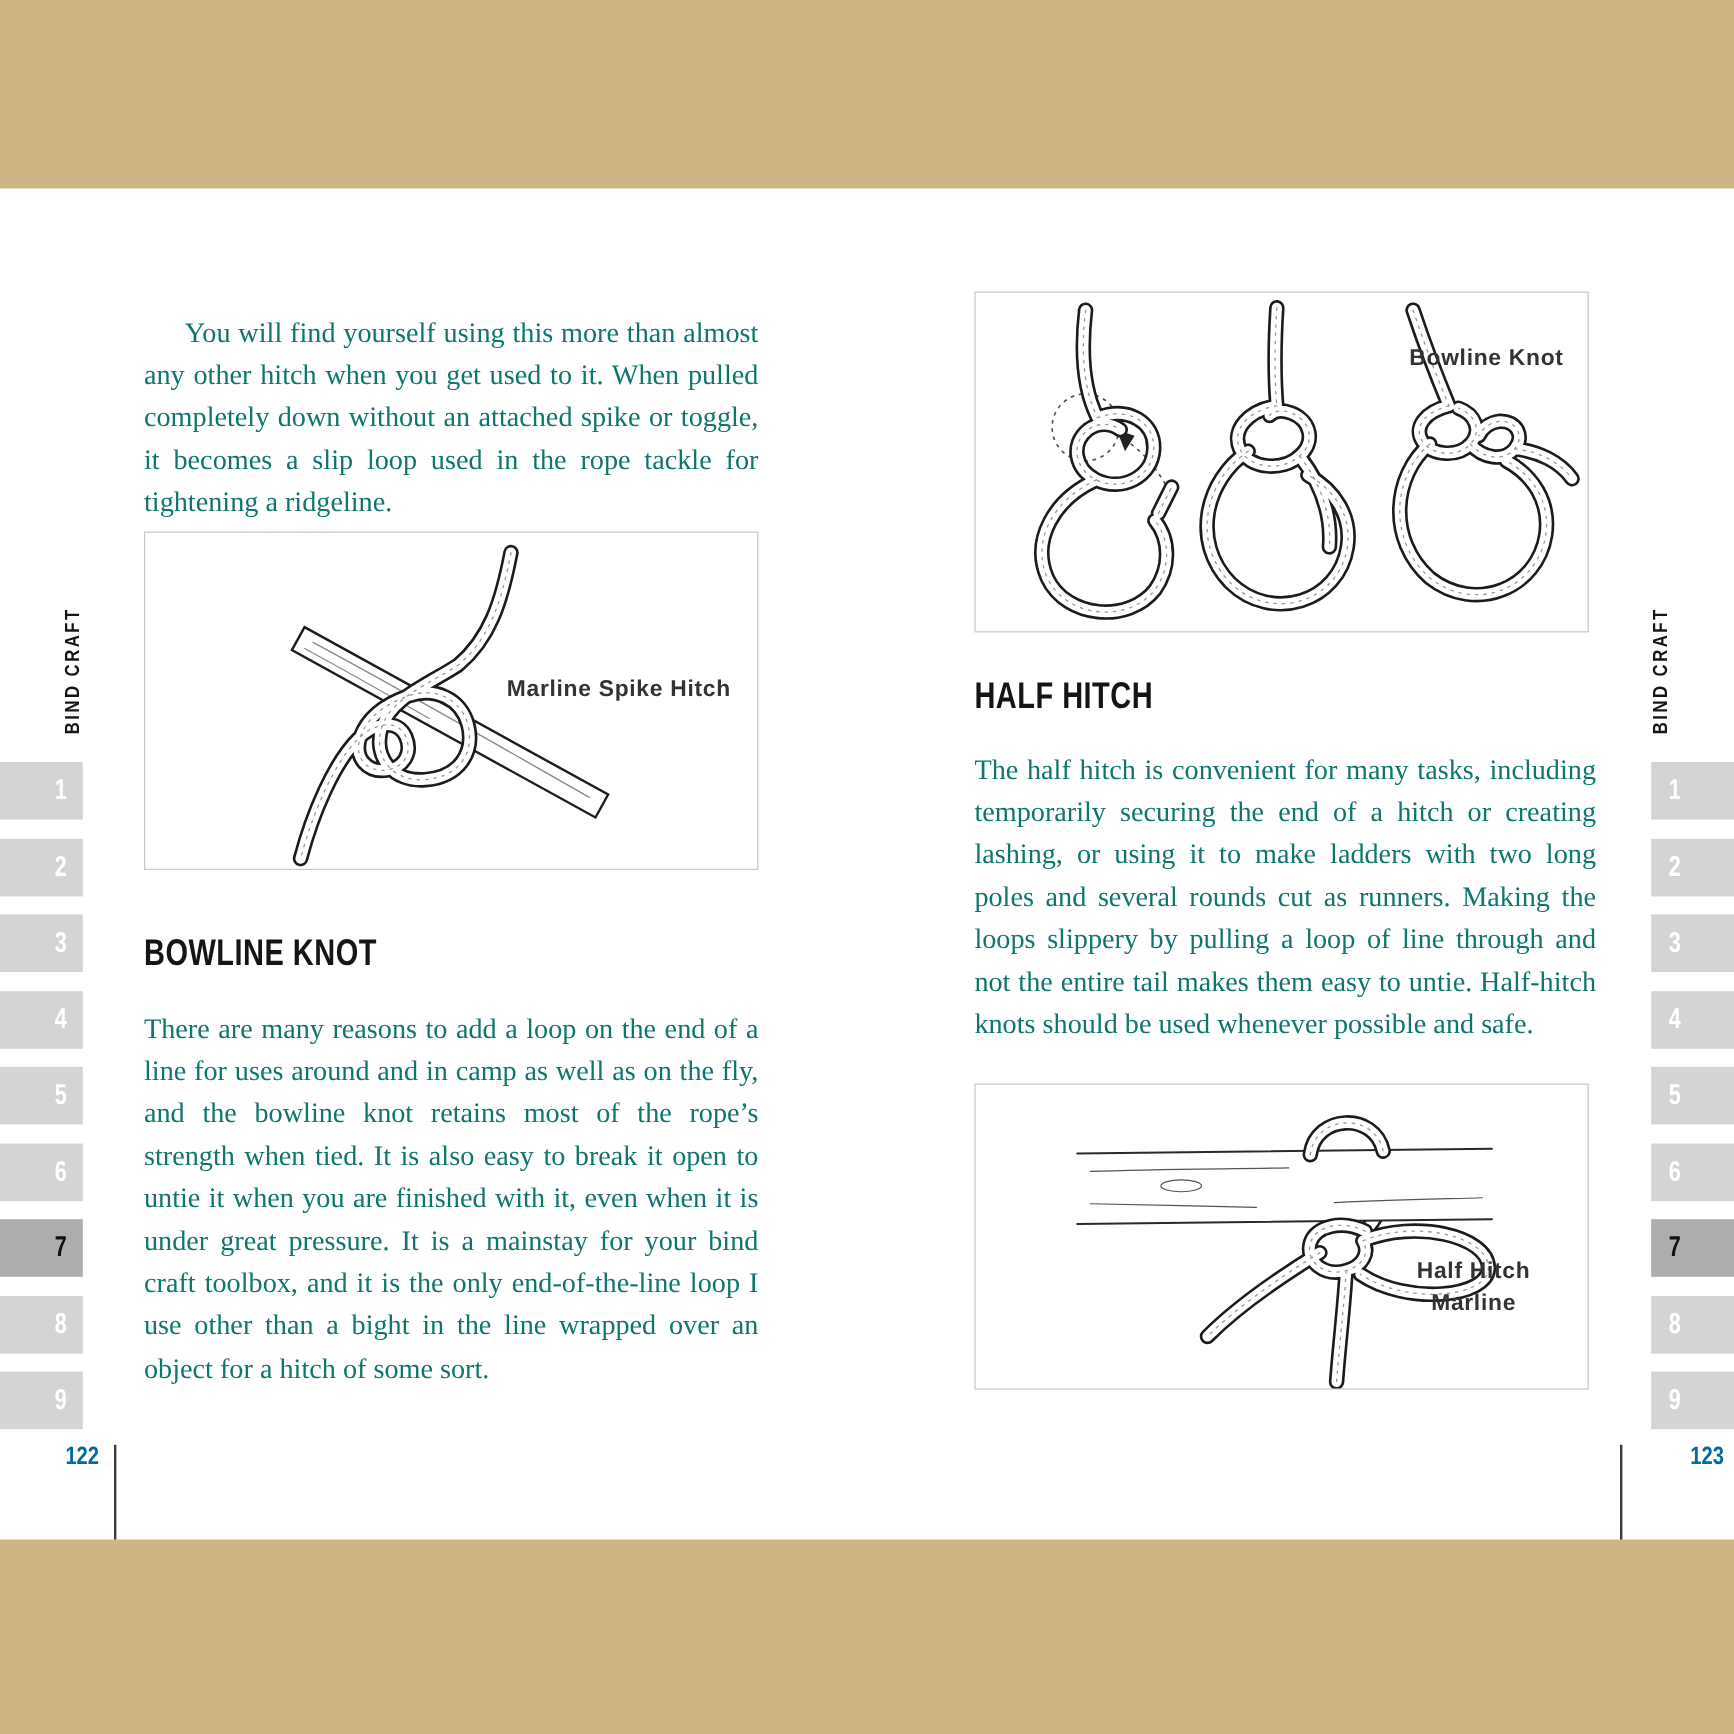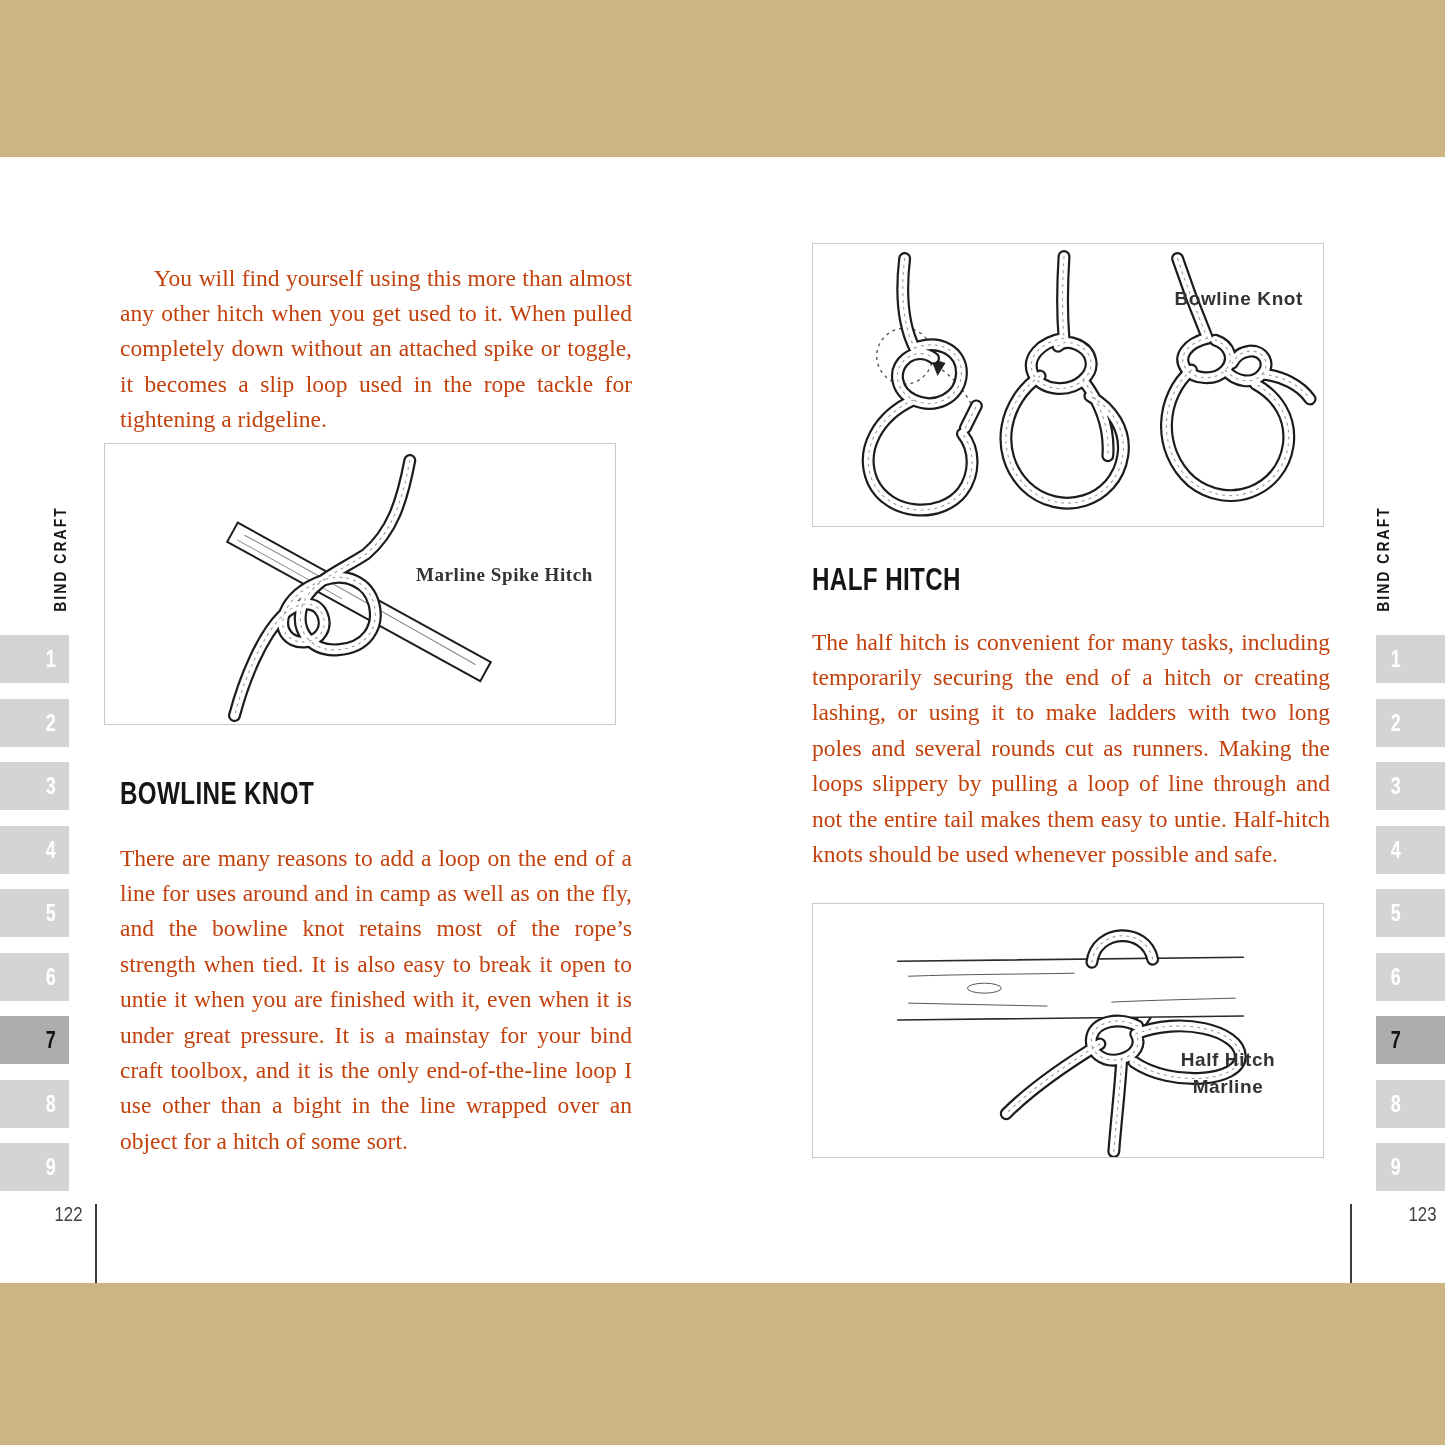--- a/index.html
+++ b/index.html
@@ -22,41 +22,41 @@
   .tab{height:48px;background:#d4d4d4;display:flex;align-items:center;}
   .tabs-left .tab{justify-content:flex-end;padding-right:12px;}
   .tabs-right .tab{justify-content:flex-start;padding-left:13px;}
   .tab .tnum{font-weight:bold;font-size:24px;color:#ffffff;display:inline-block;
              transform:scaleX(.75);}
   .tab.active{background:#adadad;}
   .tab.active .tnum{color:#111111;}
 
   
   .serif{position:absolute;font-family:"Liberation Serif",serif;font-size:23.5px;
-         line-height:35.4px;color:#c2410c;text-align:justify;}
+         line-height:35.4px;color:#0f766e;text-align:justify;}
   .indent{text-indent:34px;}
   .h-knot{position:absolute;color:#151515;font-weight:bold;font-size:31px;white-space:nowrap;}
   .h-knot .cond{display:inline-block;transform:scaleX(.78);transform-origin:0 50%;letter-spacing:.5px;}
 
   
   .figure{position:absolute;background:#ffffff;border:1px solid #c9c9c9;}
   .figure svg{display:block;}
   .fig-label{position:absolute;font-size:19px;font-weight:600;color:#333333;letter-spacing:.6px;
              white-space:nowrap;}
   .fig-label-2l{text-align:center;line-height:27px;}
 
   
   .rU{fill:none;stroke:#1c1c1c;stroke-width:13;stroke-linecap:round;stroke-linejoin:round;}
   .rO{fill:none;stroke:#ffffff;stroke-width:8.6;stroke-linecap:round;stroke-linejoin:round;}
   .rT{fill:none;stroke:#9a9a9a;stroke-width:1.1;stroke-dasharray:2 5;stroke-linecap:round;}
   .thin{fill:none;stroke:#2a2a2a;stroke-width:1.6;stroke-linecap:round;}
   .dash{fill:none;stroke:#555555;stroke-width:1.4;stroke-dasharray:3 4;}
 
   
-  .folio{position:absolute;top:1202px;font-weight:normal;font-size:21px;color:#404040;}
+  .folio{position:absolute;top:1202px;font-weight:bold;font-size:21px;color:#0369a1;}
   .folio .cond{display:inline-block;transform:scaleX(.8);}
   .folio-left{left:36px;width:50px;text-align:right;}
   .folio-right{left:1405px;}
   .folio-rule{position:absolute;top:1204px;width:2px;height:79px;background:#3c3c3c;}
   .rule-left{left:95px;}
   .rule-right{left:1350px;}
 </style>
 </head>
 <body>
 
@@ -122,21 +122,21 @@
     <div class="tab">
         <span class="tnum">8</span>
       </div>
     <div class="tab">
         <span class="tnum">9</span>
       </div>
   </nav>
 
   <p class="serif indent" style="left:120px;top:237px;width:512px;">You will find yourself using this more than almost any other hitch when you get used to it. When pulled completely down without an attached spike or toggle, it becomes a slip loop used in the rope tackle for tightening a ridgeline.</p>
 
-  <div class="figure" style="left:104px;top:443px;width:510px;height:280px;font-family:Liberation Serif, serif;">
+  <div class="figure" style="left:120px;top:443px;width:510px;height:280px;">
     <svg width="510" height="280" viewBox="0 0 512 280">
       <defs>
         <path id="m-rope" d="M306,16 C298,58 288,88 262,110 C234,128 206,138 198,162 C190,188 208,208 234,206 C262,204 276,184 270,160 C264,138 242,128 220,136 C200,143 186,154 180,170 C174,188 186,200 202,198 C216,196 224,184 218,170 C211,155 192,158 178,172 C158,192 140,234 130,272"></path>
       </defs>
       <g>
         <polygon points="133.3,78.4 387.3,218.4 376.7,237.6 122.7,97.6" fill="#ffffff" stroke="#1c1c1c" stroke-width="2"></polygon>
         <path d="M140,91 C220,134 300,180 372,221" fill="none" stroke="#8a8a8a" stroke-width="1.2"></path>
         <path d="M133,96 C170,116 205,136 238,155" fill="none" stroke="#8a8a8a" stroke-width="1"></path>
       </g>
       <g>

